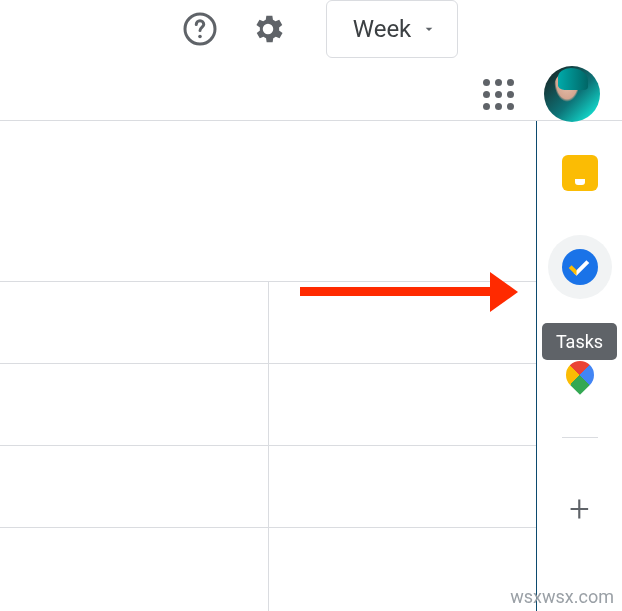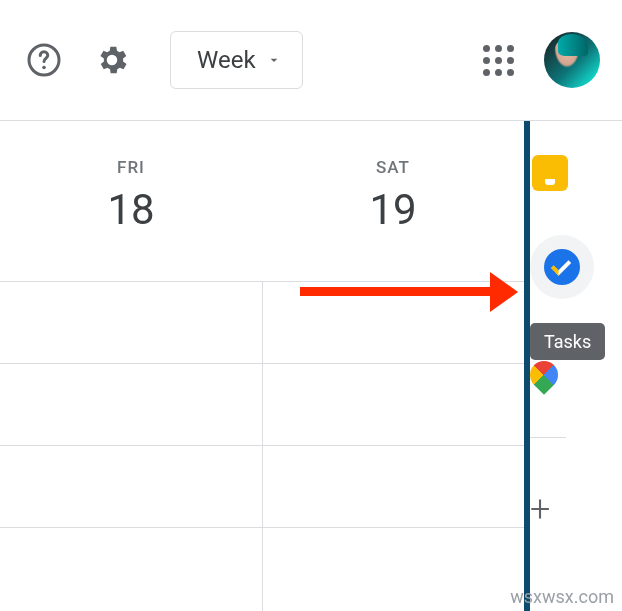--- a/index.html
+++ b/index.html
@@ -10,20 +10,21 @@
       height: 611px;
       overflow: hidden;
       position: relative;
     }
     .header {
       display: flex;
       align-items: center;
       height: 120px;
       padding: 0 8px;
       gap: 8px;
+      flex-direction: column;
     }
     .header-left {
       display: flex;
       align-items: center;
       gap: 28px;
       margin-left: 16px;
     }
     .icon-btn {
       width: 40px;
       height: 40px;
@@ -136,24 +137,25 @@
     }
     .grid-vline {
       position: absolute;
       top: 160px;
       bottom: 0;
       width: 1px;
       background: #dadce0;
       left: 50%;
     }
     .side-panel {
-      width: 98px;
-      border-left: 6px solid #0c4a6e;
+      width: 86px;
+      border-left: 1px solid #0c4a6e;
       display: flex;
       flex-direction: column;
+      align-items: center;
       padding-top: 32px;
       position: relative;
     }
     .side-item {
       width: 40px;
       height: 40px;
       border-radius: 8px;
       margin-bottom: 50px;
       display: flex;
       align-items: center;
@@ -313,30 +315,20 @@
       </div>
     </div>
     <div class="avatar"></div>
   </div>
 </div>
 
 <div class="divider-h"></div>
 
 <div class="content">
   <div class="calendar-area">
-    <div class="day-headers">
-      <div class="day-col">
-        <div class="day-name">FRI</div>
-        <div class="day-num">18</div>
-      </div>
-      <div class="day-col">
-        <div class="day-name">SAT</div>
-        <div class="day-num">19</div>
-      </div>
-    </div>
     <div class="grid-vline"></div>
     <div class="grid-area">
       <div class="grid-row"></div>
       <div class="grid-row"></div>
       <div class="grid-row"></div>
       <div class="grid-row"></div>
     </div>
   </div>
 
   <div class="side-panel">

